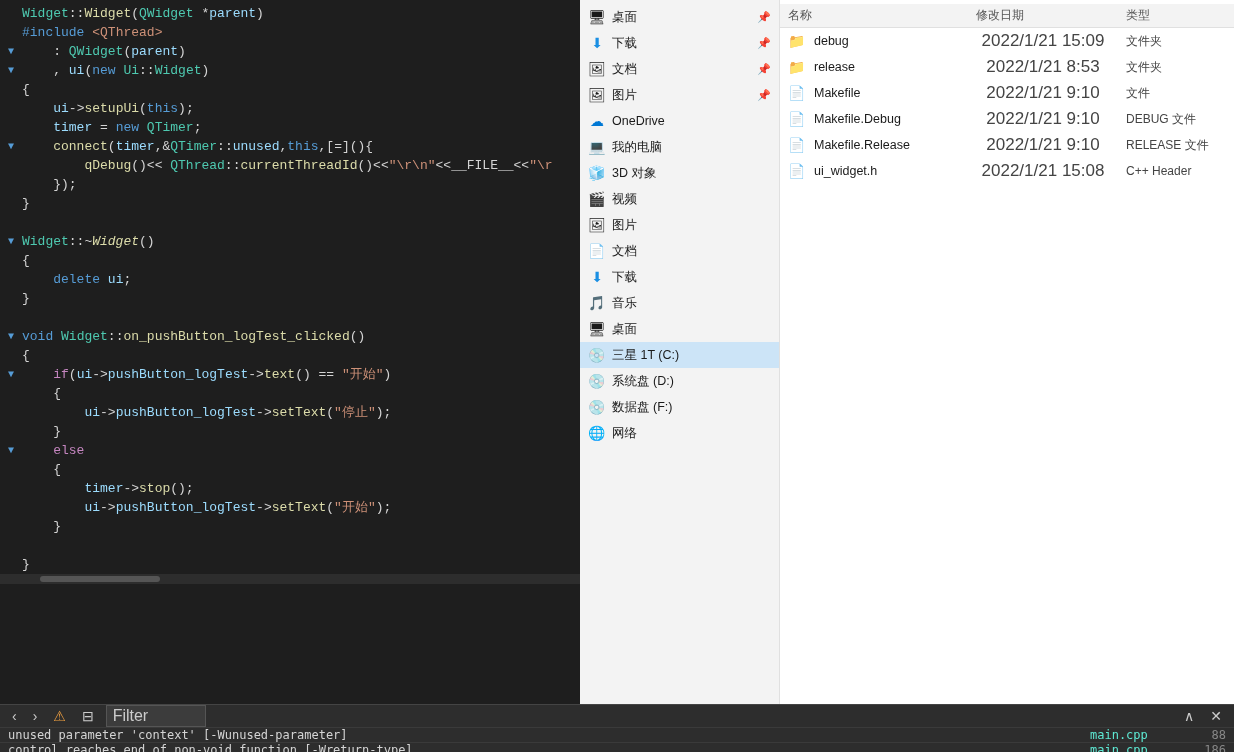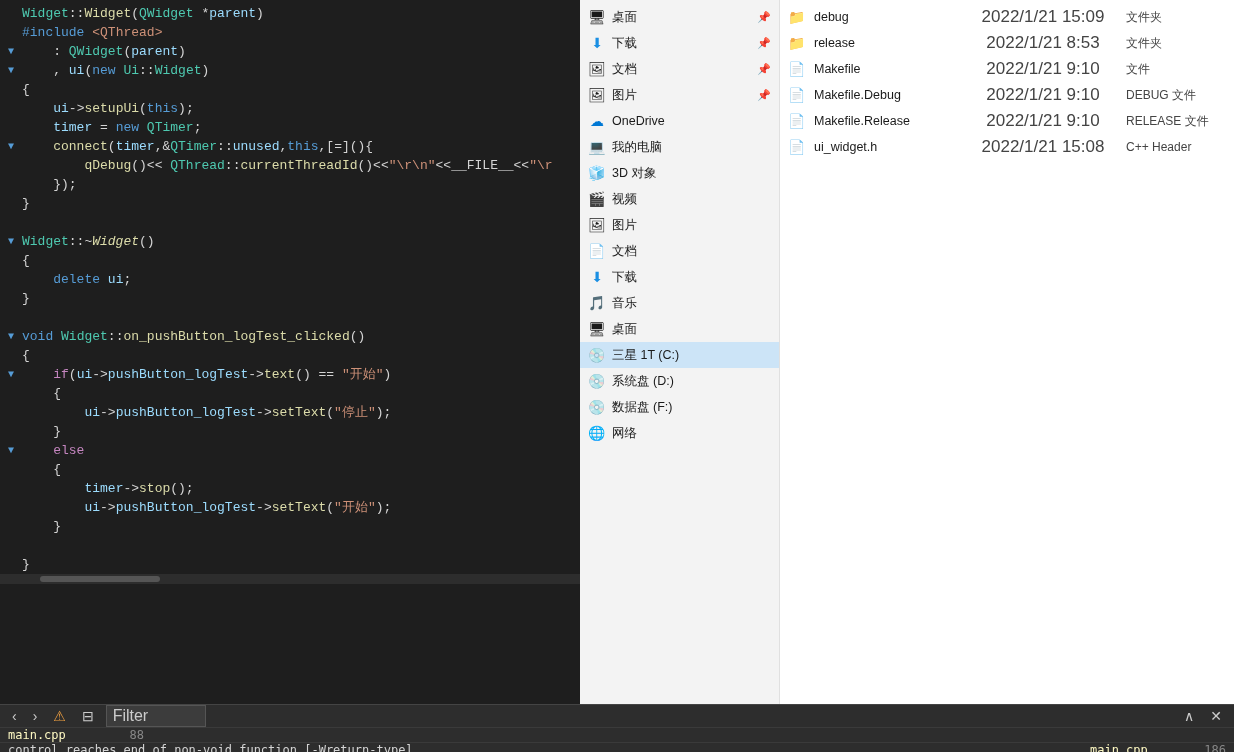--- a/index.html
+++ b/index.html
@@ -51,21 +51,21 @@
     .file-type { width: 100px; font-size: 12px; color: #444; }
 
     
     .bottom-bar { height: 48px; background: #2d2d2d; display: flex; flex-direction: column; }
     .issue-toolbar { height: 24px; background: #2d2d2d; display: flex; align-items: center; padding: 0 8px; gap: 8px; border-top: 1px solid #444; }
     .issue-toolbar-btn { color: #ccc; background: none; border: none; cursor: pointer; font-size: 14px; padding: 2px 4px; }
     .issue-toolbar-btn.active { color: #f0a040; }
     .filter-input { background: #3c3c3c; border: 1px solid #555; color: #ccc; font-size: 16px; padding: 1px 6px; width: 100px; outline: none; }
     .issue-row { height: 24px; display: flex; align-items: center; padding: 0 8px; gap: 16px; font-family: 'Consolas', monospace; font-size: 12px; color: #d4d4d4; border-top: 1px solid #3a3a3a; }
     .issue-text { flex: 1; color: #d4d4d4; }
-    .issue-file { color: #fef9c3; width: 80px; }
+    .issue-file { color: #5eead4; width: 80px; }
     .issue-line { color: #888; width: 40px; text-align: right; }
     .toolbar-spacer { flex: 1; }
   </style>
 </head>
 <body>
 
 <div class="main-area">
 
   <div class="code-panel">
     <div class="code-content">
@@ -342,20 +342,25 @@
         <span class="qa-icon" style="color:#888">💿</span>
         <span class="qa-label">数据盘 (F:)</span>
       </div>
       <div class="qa-item">
         <span class="qa-icon" style="color:#1a8fe3">🌐</span>
         <span class="qa-label">网络</span>
       </div>
     </div>
 
     <div class="file-list">
+      <div class="file-header">
+        <div class="file-col-name">名称</div>
+        <div class="file-col-date">修改日期</div>
+        <div class="file-col-type">类型</div>
+      </div>
 
       <div class="file-row">
         <div class="file-icon" style="color:#f0c040;">📁</div>
         <div class="file-name">debug</div>
         <div class="file-date">2022/1/21 15:09</div>
         <div class="file-type">文件夹</div>
       </div>
 
       <div class="file-row">
         <div class="file-icon" style="color:#f0c040;">📁</div>
@@ -400,20 +405,21 @@
     <button class="issue-toolbar-btn">‹</button>
     <button class="issue-toolbar-btn">›</button>
     <button class="issue-toolbar-btn active">⚠</button>
     <button class="issue-toolbar-btn">⊟</button>
     <input class="filter-input" value="Filter" placeholder="Filter" style="">
     <div class="toolbar-spacer"></div>
     <button class="issue-toolbar-btn">∧</button>
     <button class="issue-toolbar-btn">✕</button>
   </div>
   <div class="issue-row">
+    <span class="issue-text">unused parameter 'context' [-Wunused-parameter]</span>
     <span class="issue-file">main.cpp</span>
     <span class="issue-line">88</span>
   </div>
   <div class="issue-row">
     <span class="issue-text">control reaches end of non-void function [-Wreturn-type]</span>
     <span class="issue-file">main.cpp</span>
     <span class="issue-line">186</span>
   </div>
 </div>
 

